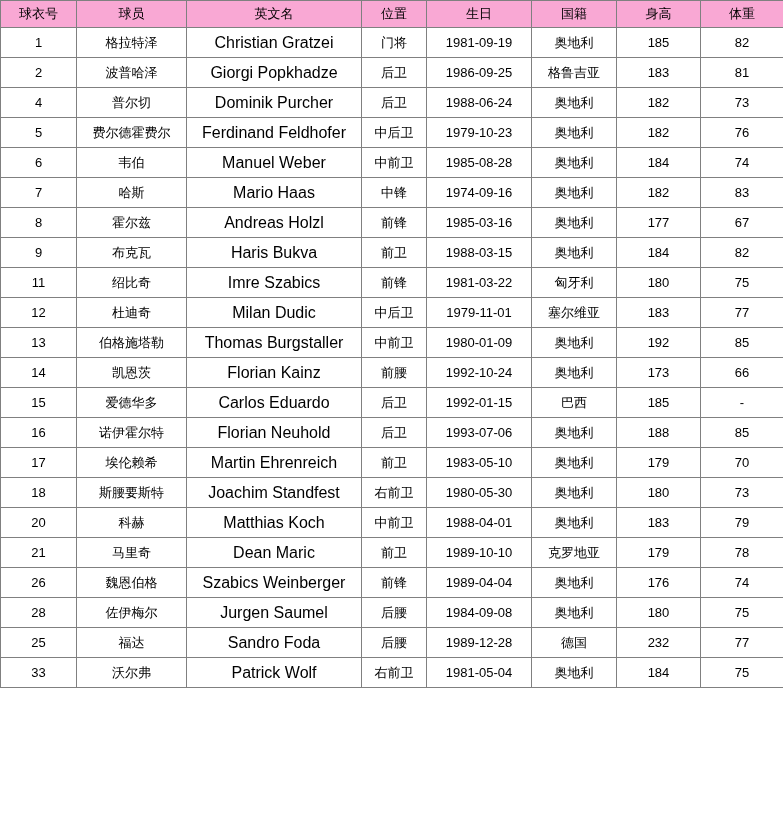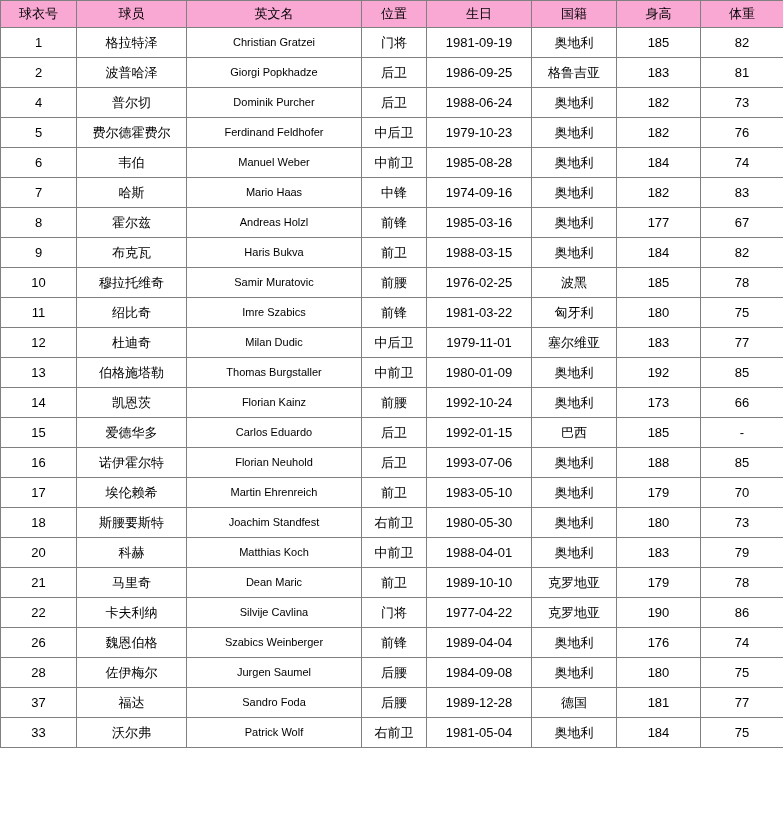--- a/index.html
+++ b/index.html
@@ -46,21 +46,21 @@
   col.c-name    { width: 110px; }
   col.c-enname  { width: 175px; }
   col.c-pos     { width: 65px; }
   col.c-birth   { width: 105px; }
   col.c-nat     { width: 85px; }
   col.c-height  { width: 84px; }
   col.c-weight  { width: 83px; }
 
   td.num, td.pos, td.birth, td.nat, td.height, td.weight { font-size: 13px; }
   td.cname { font-size: 13px; margin-top: 40px; }
-  td.enname { font-size: 11px; }
+  td.enname { font-size: 16px; }
 </style>
 </head>
 <body>
 
 <table class="roster">
   <colgroup>
     <col class="c-number">
     <col class="c-name">
     <col class="c-enname">
     <col class="c-pos">
@@ -156,30 +156,20 @@
         <td class="num">9</td>
         <td class="cname">布克瓦</td>
         <td class="enname">Haris Bukva</td>
         <td class="pos">前卫</td>
         <td class="birth">1988-03-15</td>
         <td class="nat">奥地利</td>
         <td class="height">184</td>
         <td class="weight">82</td>
       </tr>
       <tr>
-        <td class="num">10</td>
-        <td class="cname">穆拉托维奇</td>
-        <td class="enname">Samir Muratovic</td>
-        <td class="pos">前腰</td>
-        <td class="birth">1976-02-25</td>
-        <td class="nat">波黑</td>
-        <td class="height">185</td>
-        <td class="weight">78</td>
-      </tr>
-      <tr>
         <td class="num">11</td>
         <td class="cname">绍比奇</td>
         <td class="enname">Imre Szabics</td>
         <td class="pos">前锋</td>
         <td class="birth">1981-03-22</td>
         <td class="nat">匈牙利</td>
         <td class="height">180</td>
         <td class="weight">75</td>
       </tr>
       <tr>
@@ -266,57 +256,47 @@
         <td class="num">21</td>
         <td class="cname">马里奇</td>
         <td class="enname">Dean Maric</td>
         <td class="pos">前卫</td>
         <td class="birth">1989-10-10</td>
         <td class="nat">克罗地亚</td>
         <td class="height">179</td>
         <td class="weight">78</td>
       </tr>
       <tr>
-        <td class="num">22</td>
-        <td class="cname">卡夫利纳</td>
-        <td class="enname">Silvije Cavlina</td>
-        <td class="pos">门将</td>
-        <td class="birth">1977-04-22</td>
-        <td class="nat">克罗地亚</td>
-        <td class="height">190</td>
-        <td class="weight">86</td>
-      </tr>
-      <tr>
         <td class="num">26</td>
         <td class="cname">魏恩伯格</td>
         <td class="enname">Szabics Weinberger</td>
         <td class="pos">前锋</td>
         <td class="birth">1989-04-04</td>
         <td class="nat">奥地利</td>
         <td class="height">176</td>
         <td class="weight">74</td>
       </tr>
       <tr>
         <td class="num">28</td>
         <td class="cname">佐伊梅尔</td>
         <td class="enname">Jurgen Saumel</td>
         <td class="pos">后腰</td>
         <td class="birth">1984-09-08</td>
         <td class="nat">奥地利</td>
         <td class="height">180</td>
         <td class="weight">75</td>
       </tr>
       <tr>
-        <td class="num">37</td>
+        <td class="num">25</td>
         <td class="cname">福达</td>
         <td class="enname">Sandro Foda</td>
         <td class="pos">后腰</td>
         <td class="birth">1989-12-28</td>
         <td class="nat">德国</td>
-        <td class="height">181</td>
+        <td class="height">232</td>
         <td class="weight">77</td>
       </tr>
       <tr>
         <td class="num">33</td>
         <td class="cname">沃尔弗</td>
         <td class="enname">Patrick Wolf</td>
         <td class="pos">右前卫</td>
         <td class="birth">1981-05-04</td>
         <td class="nat">奥地利</td>
         <td class="height">184</td>

